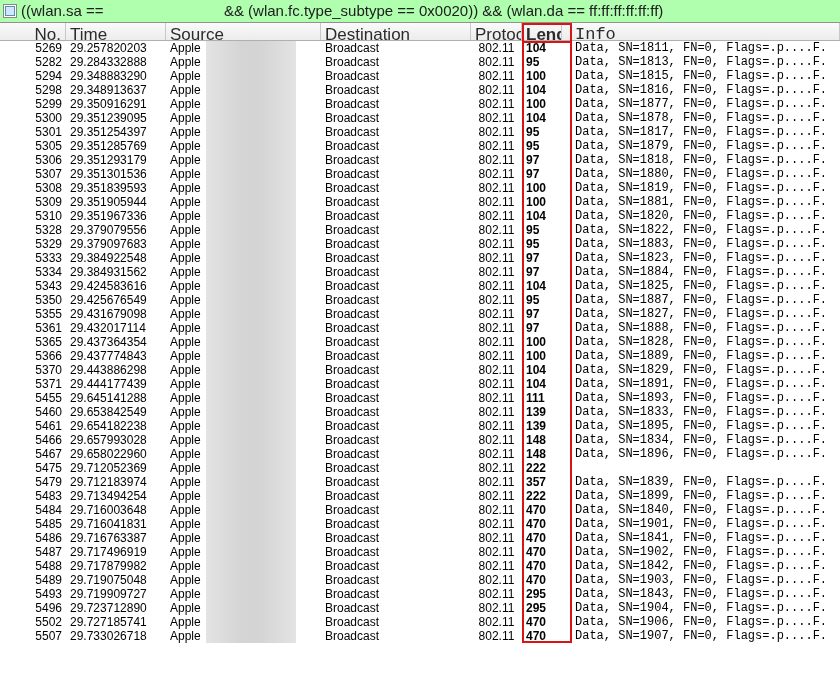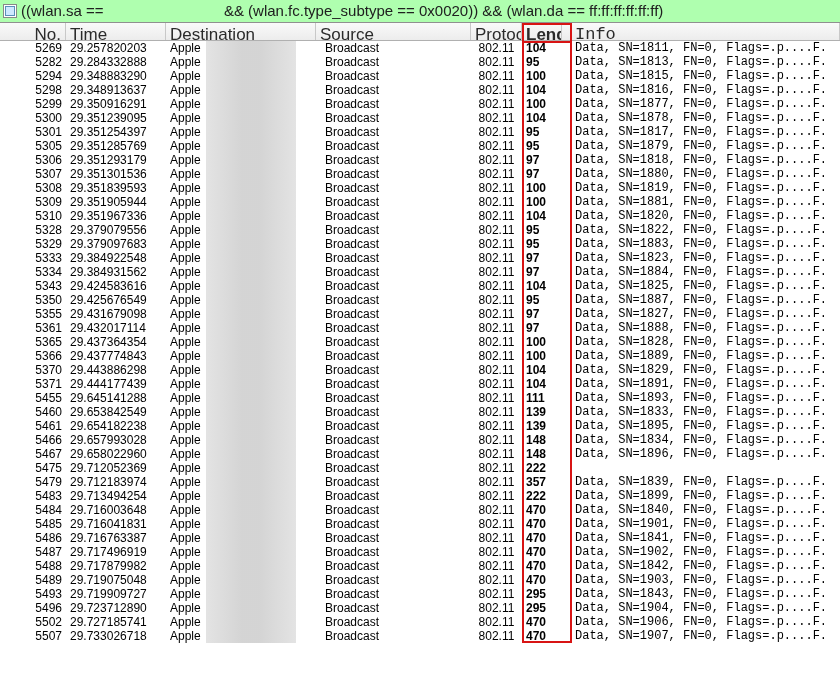--- a/index.html
+++ b/index.html
@@ -125,22 +125,22 @@
   <div class="filter-bar">
     <span class="filter-icon"></span>
     <span class="filter-text">
       <span>((wlan.sa == </span><span class="mask"></span><span> &amp;&amp; (wlan.fc.type_subtype == 0x0020)) &amp;&amp; (wlan.da == ff:ff:ff:ff:ff:ff)</span>
     </span>
   </div>
 
   <div class="header-row">
     <div class="header-cell col-no">No.</div>
     <div class="header-cell col-time">Time</div>
+    <div class="header-cell col-src">Source</div>
     <div class="header-cell col-dest">Destination</div>
-    <div class="header-cell col-src">Source</div>
     <div class="header-cell col-proto">Protocol</div>
     <div class="header-cell col-len">Length</div>
     <div class="header-cell col-info">Info</div>
   </div>
 
   <div class="table-body" id="tbody">
     <div class="red-overlay"></div>
   <div class="row">
         <div class="cell col-no">5269</div>
         <div class="cell col-time">29.257820203</div>

